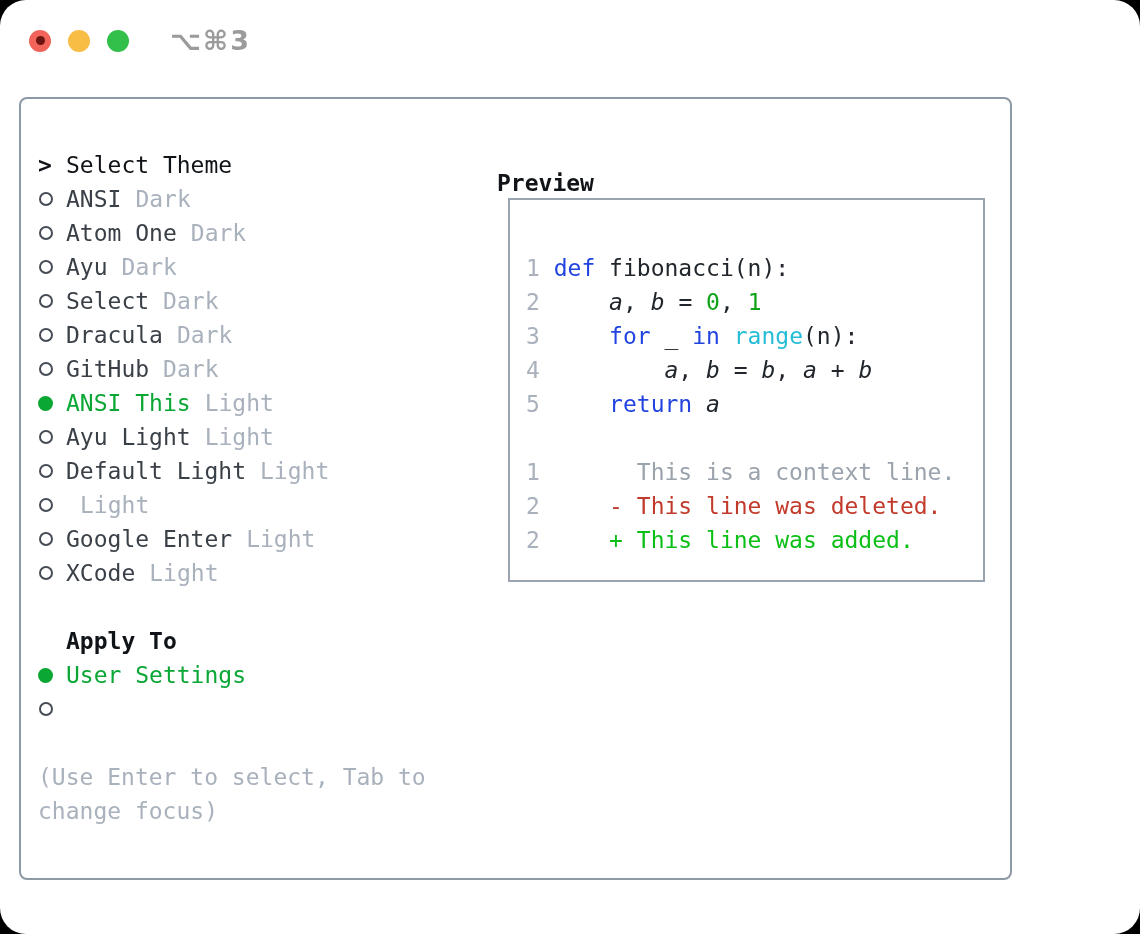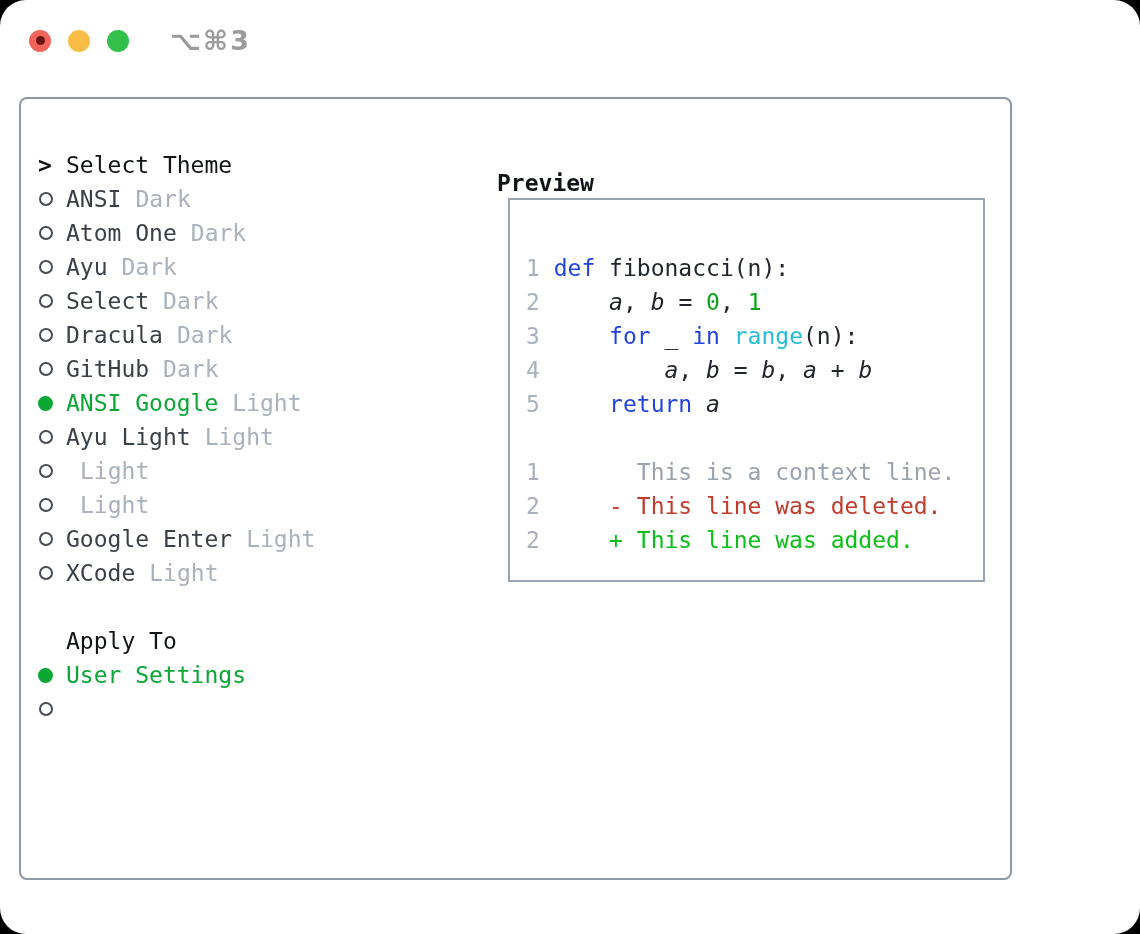--- a/index.html
+++ b/index.html
@@ -24,21 +24,21 @@
 
   
   .left-col{position:absolute;left:17px;top:49px;}
   .row{height:34px;display:flex;align-items:center;font-size:23px;white-space:pre;}
   .bullet{width:28px;flex:none;display:flex;align-items:center;}
   .radio{box-sizing:border-box;width:14px;height:14px;border:2px solid var(--radio);
          border-radius:50%;margin-left:1px;background:transparent;}
   .radio.on{background:var(--sel);border:none;width:15px;height:15px;margin-left:0;}
   .cursor{font-weight:bold;color:var(--header);}
   .h-label{font-weight:normal;color:var(--header);}
-  .sub-label{color:var(--header);}
+  .sub-label{color:var(--header);font-weight:bold;}
   .theme-name{color:var(--dark);}
   .theme-name.on{color:var(--sel);}
   .variant{color:var(--muted);margin-left:14px;}
   .apply-label{color:var(--dark);}
   .apply-label.on{color:var(--sel);}
   .spacer{height:34px;}
   .hint{width:452px;font-size:23px;line-height:34px;color:var(--muted);white-space:normal;}
 
   
   .right-header{position:absolute;left:476px;top:67px;height:34px;display:flex;align-items:center;
@@ -80,42 +80,43 @@
         <span class="h-label">Select Theme</span>
       </div>
 
       <div id="theme-list">
           <div class="row"><span class="bullet"><span class="radio"></span></span><span class="theme-name">ANSI</span><span class="variant">Dark</span></div>
           <div class="row"><span class="bullet"><span class="radio"></span></span><span class="theme-name">Atom One</span><span class="variant">Dark</span></div>
           <div class="row"><span class="bullet"><span class="radio"></span></span><span class="theme-name">Ayu</span><span class="variant">Dark</span></div>
           <div class="row"><span class="bullet"><span class="radio"></span></span><span class="theme-name">Select</span><span class="variant">Dark</span></div>
           <div class="row"><span class="bullet"><span class="radio"></span></span><span class="theme-name">Dracula</span><span class="variant">Dark</span></div>
           <div class="row"><span class="bullet"><span class="radio"></span></span><span class="theme-name">GitHub</span><span class="variant">Dark</span></div>
-          <div class="row"><span class="bullet"><span class="radio on"></span></span><span class="theme-name on">ANSI Google</span><span class="variant">Light</span></div>
+          <div class="row"><span class="bullet"><span class="radio on"></span></span><span class="theme-name on">ANSI This</span><span class="variant">Light</span></div>
           <div class="row"><span class="bullet"><span class="radio"></span></span><span class="theme-name">Ayu Light</span><span class="variant">Light</span></div>
-          <div class="row"><span class="bullet"><span class="radio"></span></span><span class="variant">Light</span></div>
+          <div class="row"><span class="bullet"><span class="radio"></span></span><span class="theme-name">Default Light</span><span class="variant">Light</span></div>
           <div class="row"><span class="bullet"><span class="radio"></span></span><span class="variant">Light</span></div>
           <div class="row"><span class="bullet"><span class="radio"></span></span><span class="theme-name">Google Enter</span><span class="variant">Light</span></div>
           <div class="row"><span class="bullet"><span class="radio"></span></span><span class="theme-name">XCode</span><span class="variant">Light</span></div>
         </div>
 
       <div class="spacer"></div>
 
       <div class="row">
         <span class="bullet"></span>
         <span class="sub-label">Apply To</span>
       </div>
 
       <div id="apply-list">
           <div class="row"><span class="bullet"><span class="radio on"></span></span><span class="apply-label on">User Settings</span></div>
           <div class="row"><span class="bullet"><span class="radio"></span></span></div>
         </div>
 
       <div class="spacer"></div>
 
+      <div class="hint">(Use Enter to select, Tab to change focus)</div>
     </div>
 
     <div class="right-header">Preview</div>
 
     <div class="preview-box">
       <div class="code" id="code-area"><div class="code-line"><span class="ln">1</span> <span class="t-kw">def</span><span class="t-fg"> fibonacci(n):</span></div><div class="code-line"><span class="ln">2</span> <span class="t-fg">    </span><span class="t-var">a</span><span class="t-fg">, </span><span class="t-var">b</span><span class="t-fg"> = </span><span class="t-num">0</span><span class="t-fg">, </span><span class="t-num">1</span></div><div class="code-line"><span class="ln">3</span> <span class="t-fg">    </span><span class="t-kw">for</span><span class="t-fg"> _ </span><span class="t-kw">in</span><span class="t-fg"> </span><span class="t-fn">range</span><span class="t-fg">(n):</span></div><div class="code-line"><span class="ln">4</span> <span class="t-fg">        </span><span class="t-var">a</span><span class="t-fg">, </span><span class="t-var">b</span><span class="t-fg"> = </span><span class="t-var">b</span><span class="t-fg">, </span><span class="t-var">a</span><span class="t-fg"> + </span><span class="t-var">b</span></div><div class="code-line"><span class="ln">5</span> <span class="t-fg">    </span><span class="t-kw">return</span><span class="t-fg"> </span><span class="t-var">a</span></div><div class="code-line">&nbsp;</div><div class="code-line"><span class="ln">1</span> <span class="t-ctx">      This is a context line.</span></div><div class="code-line"><span class="ln">2</span> <span class="t-del">    - This line was deleted.</span></div><div class="code-line"><span class="ln">2</span> <span class="t-add">    + This line was added.</span></div></div>
     </div>
 
   </div>
 </div>

